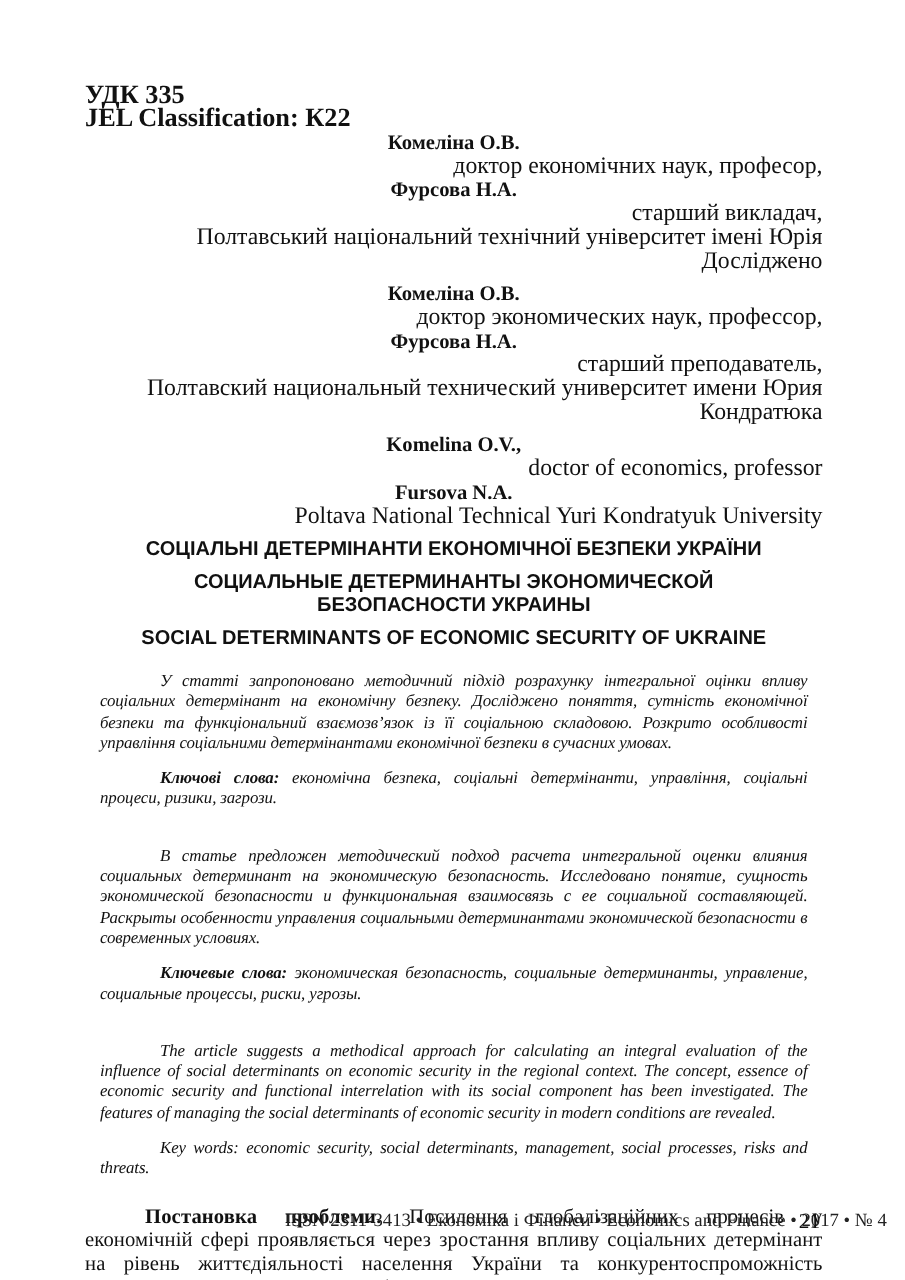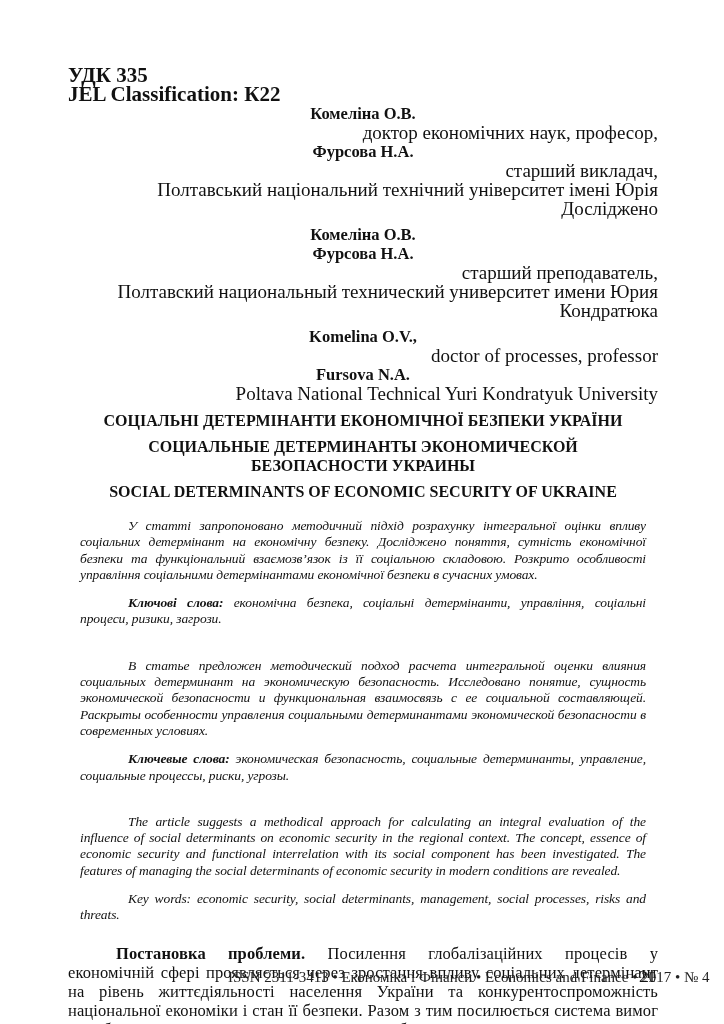--- a/index.html
+++ b/index.html
@@ -3,21 +3,21 @@
 <meta charset="utf-8">
 <style>
   html, body { margin:0; padding:0; background:#ffffff; }
   body { width:724px; height:1024px; position:relative; overflow:hidden; color:#111; font-family:"Liberation Serif", serif; }
   .page { position:absolute; left:68px; top:66px; width:590px; }
   .udk { font-weight:bold; font-size:21px; line-height:19px; margin:0; }
   .center { text-align:center; }
   .auth-name { font-weight:bold; font-size:16.5px; line-height:19px; }
   .auth-line { font-size:19px; line-height:19px;text-align:right; }
   .gap { height:7px; }
-  .title { font-family:Liberation Serif, serif; font-weight:bold; text-align:center; font-size:16px; line-height:19px; margin:0; }
+  .title { font-family:Liberation Sans, sans-serif; font-weight:bold; text-align:center; font-size:16px; line-height:19px; margin:0; }
   .abstract { font-style:italic; font-size:13.5px; line-height:16.3px; text-align:justify; text-indent:48px; margin:12px; letter-spacing:-0.1px; }
   .kw-label { font-weight:bold; }
   .body-text { font-size:16.5px; line-height:19.2px; text-align:justify; text-indent:48px; margin:0; letter-spacing:0.1px; }
   .footer { position:absolute; left:0; right:0; top:967px; height:20px; }
   .footer-text { position:absolute; left:228px; top:2px; font-size:15px; color:#222; }
   .page-num { position:absolute; left:639px; top:0px; font-size:17px; }
 </style>
 </head>
 <body>
 
@@ -28,28 +28,29 @@
   <div class="center">
     <div class="auth-name">Комеліна О.В.</div>
     <div class="auth-line">доктор економічних наук, професор,</div>
     <div class="auth-name">Фурсова Н.А.</div>
     <div class="auth-line">старший викладач,</div>
     <div class="auth-line">Полтавський національний технічний університет імені Юрія Досліджено</div>
   </div>
   <div class="gap"></div>
   <div class="center">
     <div class="auth-name">Комеліна О.В.</div>
+    <div class="auth-line">доктор экономических наук, профессор,</div>
     <div class="auth-name">Фурсова Н.А.</div>
     <div class="auth-line">старший преподаватель,</div>
     <div class="auth-line">Полтавский национальный технический университет имени Юрия Кондратюка</div>
   </div>
   <div class="gap"></div>
   <div class="center">
     <div class="auth-name">Komelina O.V.,</div>
-    <div class="auth-line">doctor of processes, professor</div>
+    <div class="auth-line">doctor of economics, professor</div>
     <div class="auth-name">Fursova N.A.</div>
     <div class="auth-line">Poltava National Technical Yuri Kondratyuk University</div>
   </div>
 
   <div style="height:8px"></div>
   <p class="title">СОЦІАЛЬНІ ДЕТЕРМІНАНТИ ЕКОНОМІЧНОЇ БЕЗПЕКИ УКРАЇНИ</p>
   <div style="height:7px"></div>
   <p class="title">СОЦИАЛЬНЫЕ ДЕТЕРМИНАНТЫ ЭКОНОМИЧЕСКОЙ</p>
   <p class="title">БЕЗОПАСНОСТИ УКРАИНЫ</p>
   <div style="height:7px"></div>

